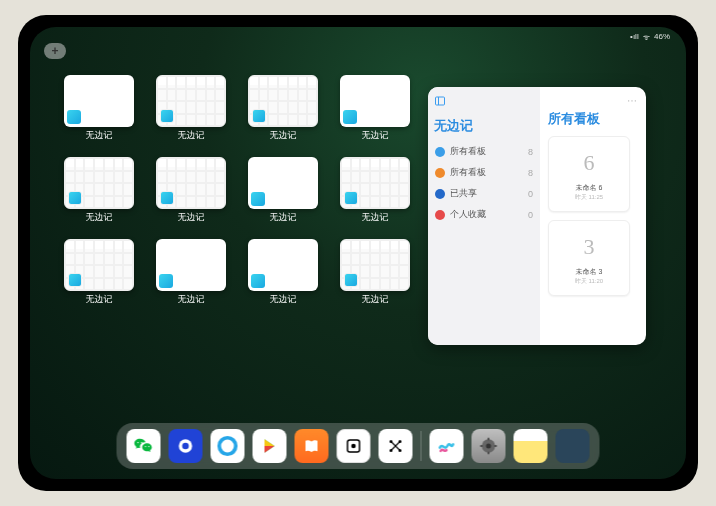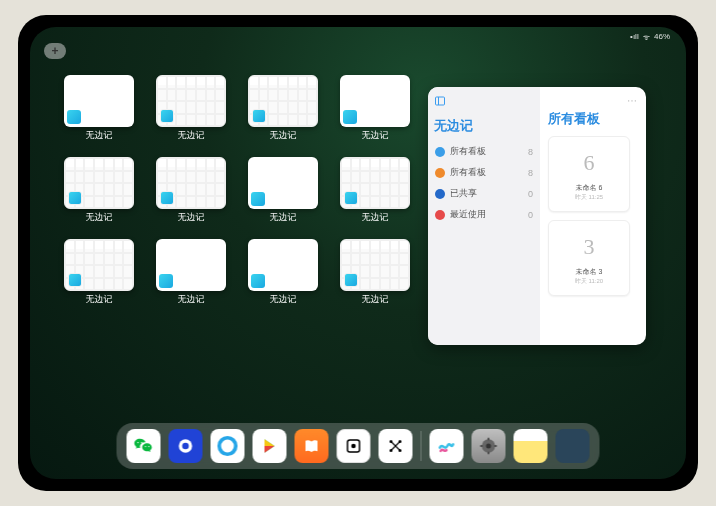--- a/index.html
+++ b/index.html
@@ -461,21 +461,21 @@
               <span>所有看板</span>
               <span class="count">8</span>
             </div>
             <div class="menu-item">
               <span class="mi-dot c-dblue"></span>
               <span>已共享</span>
               <span class="count">0</span>
             </div>
             <div class="menu-item">
               <span class="mi-dot c-red"></span>
-              <span>最近使用</span>
+              <span>个人收藏</span>
               <span class="count">0</span>
             </div>
           </div>
       </div>
       <div class="panel-right">
         <div class="dots">⋯</div>
         <h3>所有看板</h3>
         <div id="boards">
             <div class="board-card">
               <div class="squiggle">6</div>

